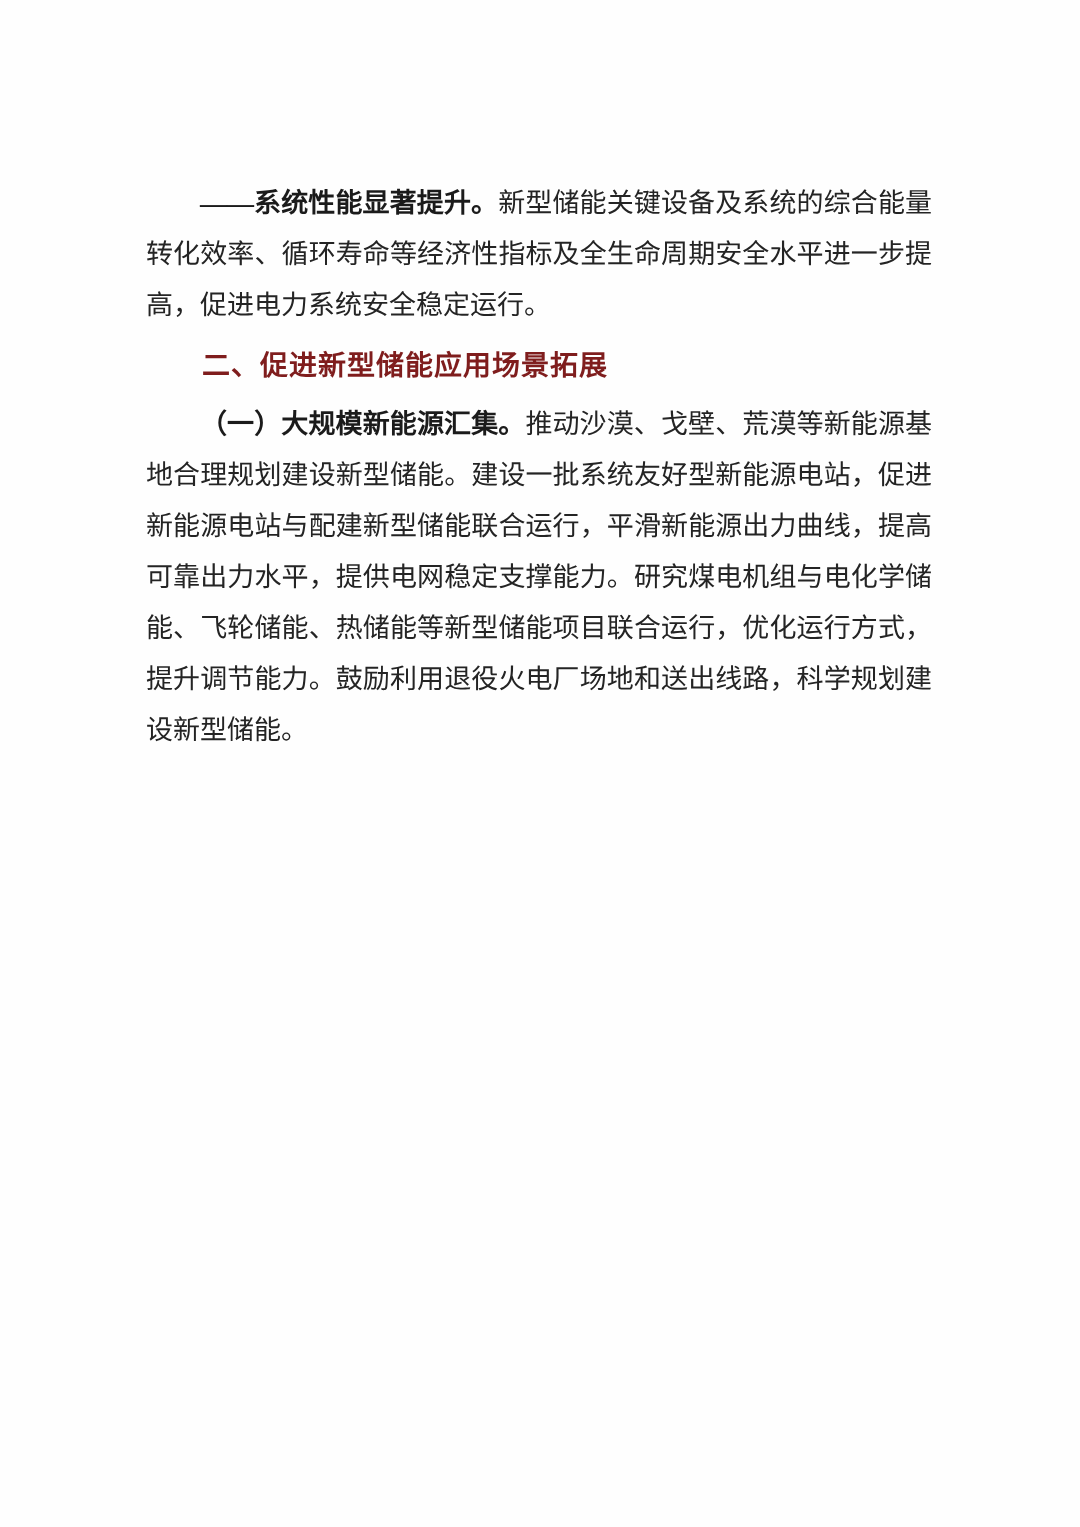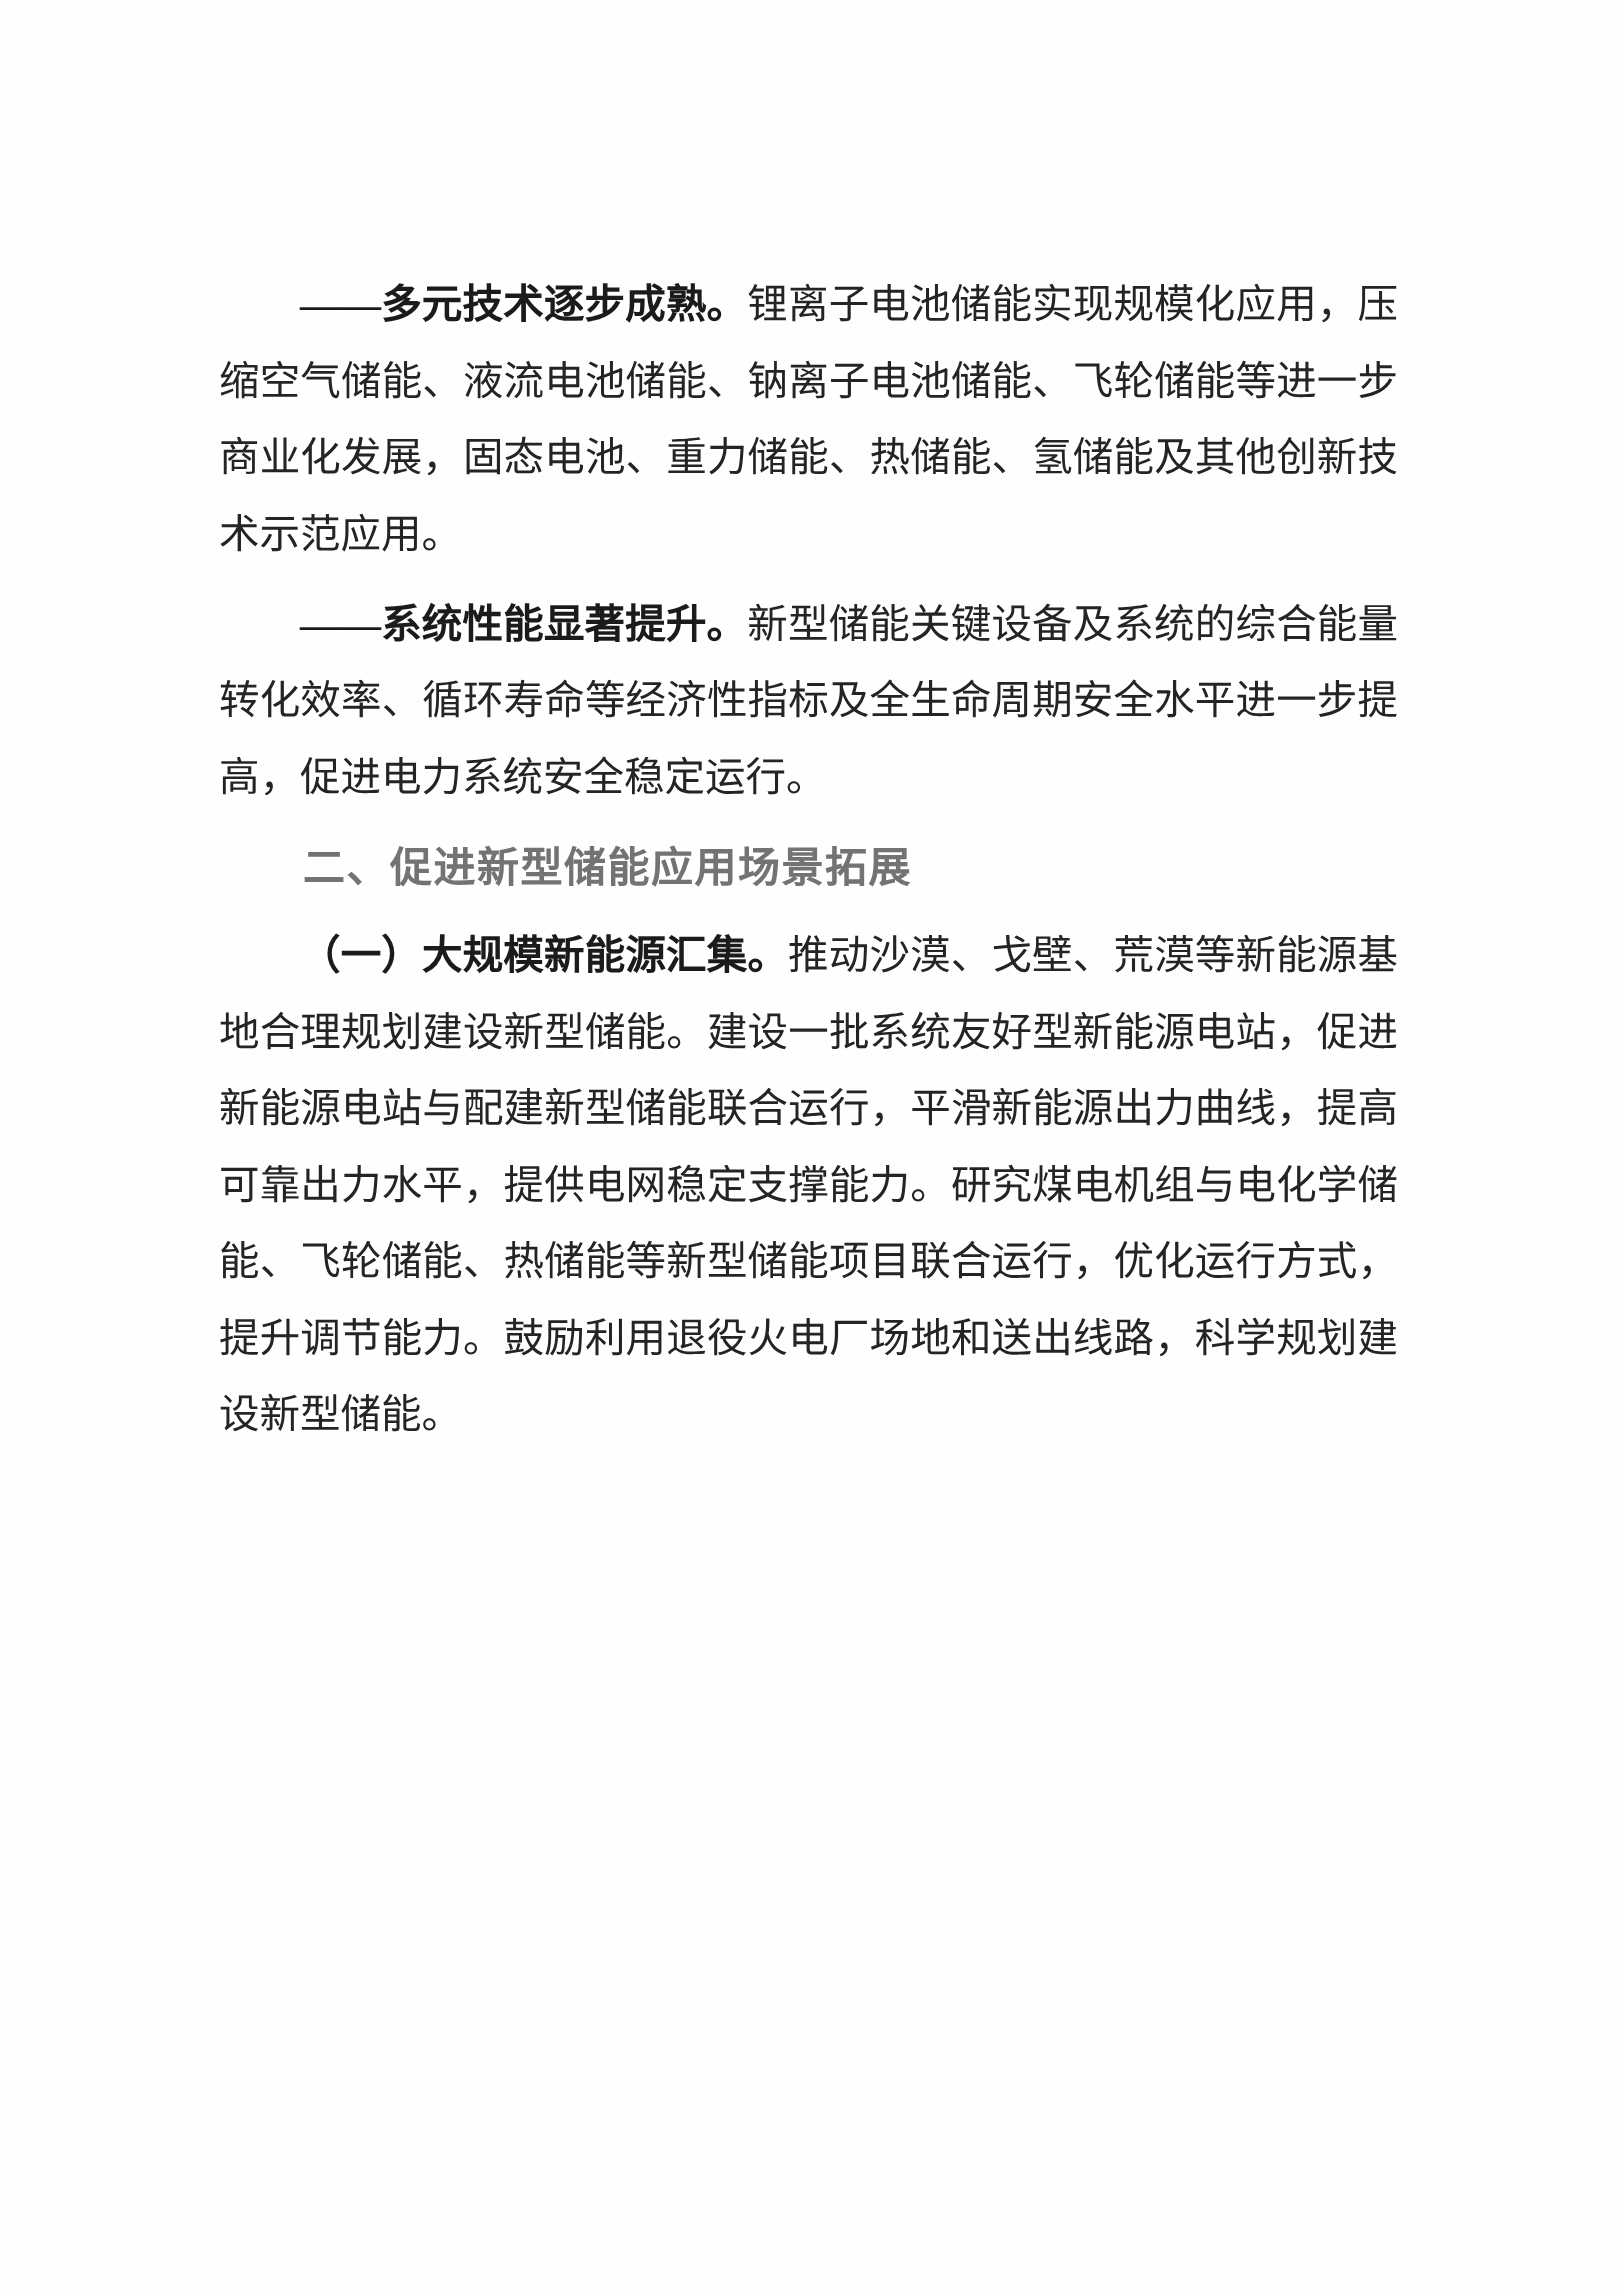--- a/index.html
+++ b/index.html
@@ -36,32 +36,31 @@
   p.para .lead {
     font-weight: bold;
     color: #1b1b1b;
   }
   h2.section-heading {
     margin: 2px 0 7px 0;
     font-family: "Liberation Sans", "DejaVu Sans", sans-serif;
     font-size: 28px;
     line-height: 52px;
     font-weight: bold;
-    color: #737373;
+    color: #7f1d1d;
     text-indent: 2em;
     letter-spacing: 1px;
   }
 </style>
 </head>
 <body>
 
 <div class="page">
   <div class="content">
 
-    <p class="para"><span class="lead">——多元技术逐步成熟。</span><span>锂离子电池储能实现规模化应用，压缩空气储能、液流电池储能、钠离子电池储能、飞轮储能等进一步商业化发展，固态电池、重力储能、热储能、氢储能及其他创新技术示范应用。</span></p>
 
     <p class="para"><span class="lead">——系统性能显著提升。</span><span>新型储能关键设备及系统的综合能量转化效率、循环寿命等经济性指标及全生命周期安全水平进一步提高，促进电力系统安全稳定运行。</span></p>
 
 
     <h2 class="section-heading">二、促进新型储能应用场景拓展</h2>
 
     <p class="para"><span class="lead">（一）大规模新能源汇集。</span><span>推动沙漠、戈壁、荒漠等新能源基地合理规划建设新型储能。建设一批系统友好型新能源电站，促进新能源电站与配建新型储能联合运行，平滑新能源出力曲线，提高可靠出力水平，提供电网稳定支撑能力。研究煤电机组与电化学储能、飞轮储能、热储能等新型储能项目联合运行，优化运行方式，提升调节能力。鼓励利用退役火电厂场地和送出线路，科学规划建设新型储能。</span></p>
 
 
   </div>

